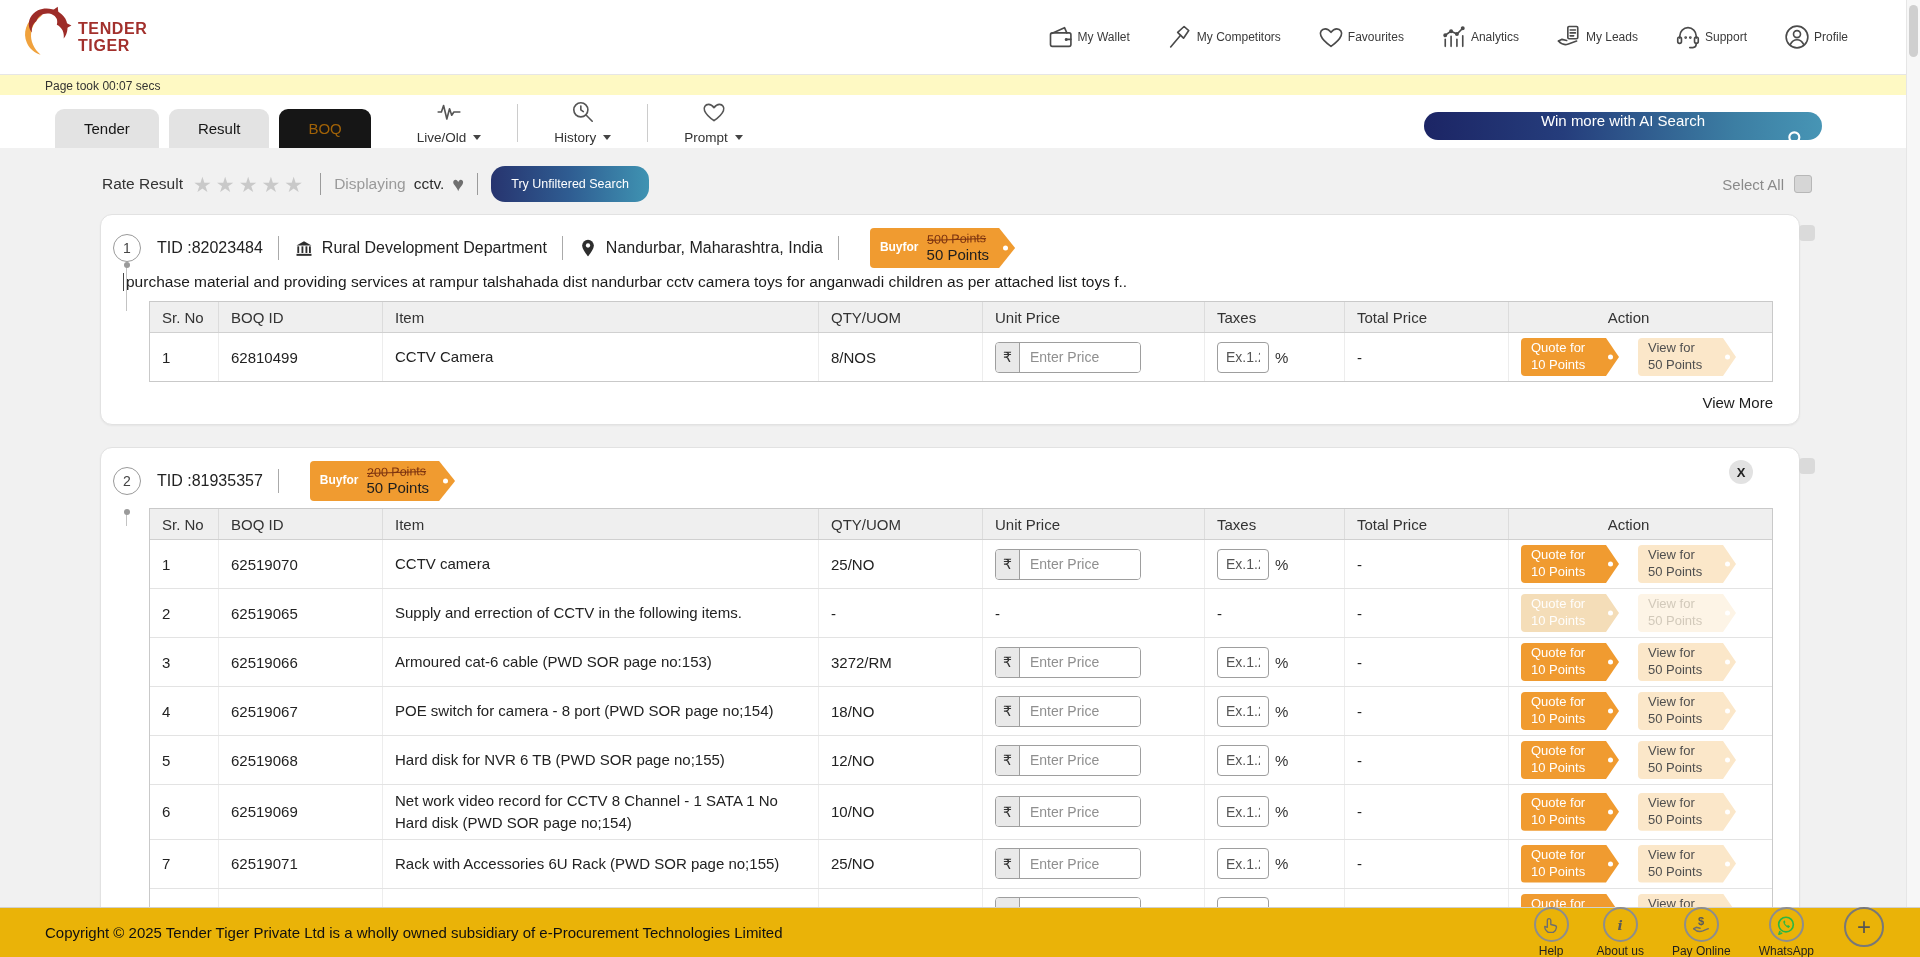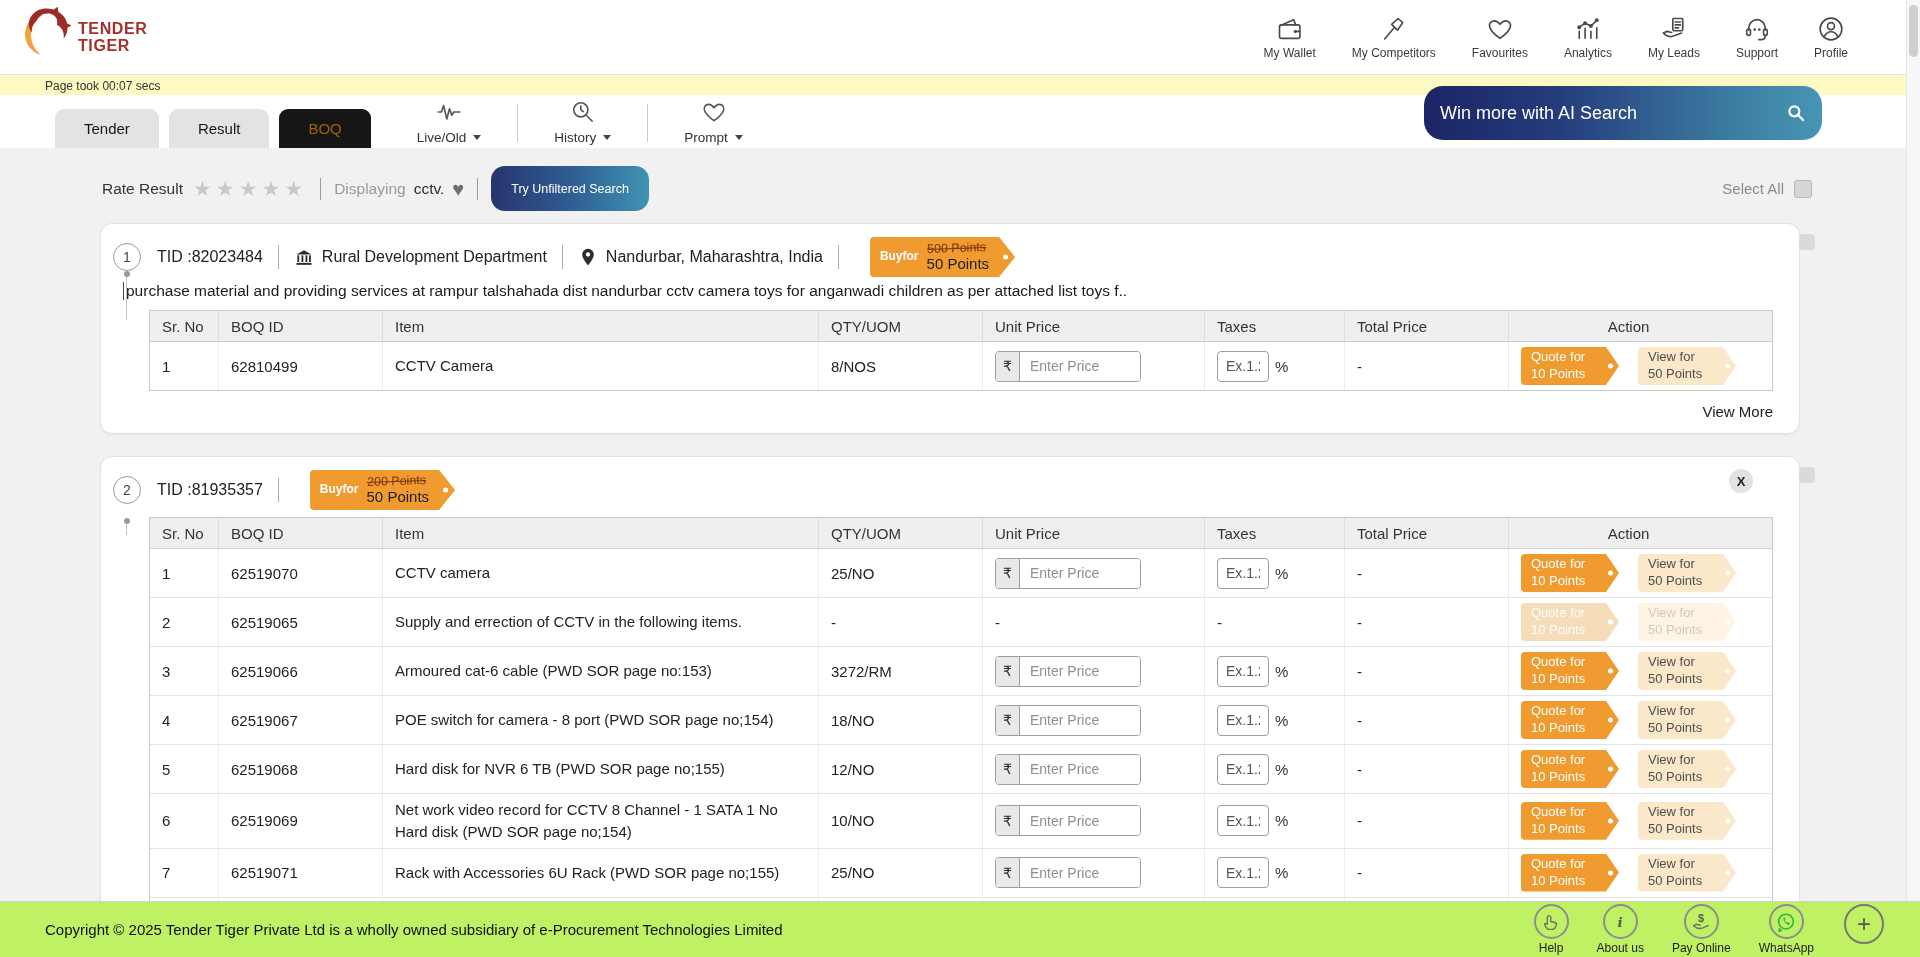--- a/index.html
+++ b/index.html
@@ -7,54 +7,54 @@
   *{box-sizing:border-box;}
   .page{position:relative;width:1920px;height:957px;overflow:hidden;background:#fff;
         font-family:"Liberation Sans","DejaVu Sans",sans-serif;color:#222;}
 
   
   .topbar{height:75px;display:flex;align-items:center;background:#fff;
           border-bottom:1px solid #e6e6e6;padding:0 30px 0 14px;position:relative;z-index:4;}
   .logo{display:flex;align-items:center;gap:4px;}
   .logo-text{color:#a2302c;font-weight:bold;font-size:16px;line-height:1.08;letter-spacing:.6px;}
   .topnav{margin-left:auto;display:flex;align-items:flex-end;gap:36px;padding-right:42px;}
-  .nav-item{display:flex;flex-direction:column;align-items:center;gap:3px;cursor:pointer;}
+  .nav-item{display:flex;flex-direction:row;align-items:center;gap:3px;cursor:pointer;}
   .nav-item .nicon{width:28px;height:28px;}
   .nav-item .nicon svg{width:28px;height:28px;stroke:#4a4a4a;fill:none;stroke-width:1.4;stroke-linecap:round;stroke-linejoin:round;}
   .nav-label{font-size:12px;color:#3a3a3a;white-space:nowrap;}
 
   .pagetook{font-size:12px;color:#333;padding:4px 0 0 45px;background:#fef9c3;height:20px;}
 
   
   .toolbar{display:flex;align-items:flex-end;background:#fff;height:53px;padding:0 98px 0 55px;position:relative;}
   .tab{padding:11px 29px;background:#e3e3e3;border-radius:9px 9px 0 0;margin-right:10px;
        font-size:15px;color:#161616;cursor:pointer;}
   .tab.active{background:#161616;color:#a16207;}
   .dd{display:flex;flex-direction:column;align-items:center;justify-content:flex-end;
       padding:0 36px 3px 36px;cursor:pointer;}
   .dd .dicon svg{width:26px;height:26px;stroke:#555;fill:none;stroke-width:1.5;stroke-linecap:round;stroke-linejoin:round;}
   .dd-label{display:flex;align-items:center;gap:7px;font-size:13.5px;color:#333;margin-top:1px;}
   .caret{width:0;height:0;border-left:4.5px solid transparent;border-right:4.5px solid transparent;border-top:5.5px solid #444;}
   .vdiv{width:1px;height:38px;background:#ccc;margin-bottom:6px;}
-  .search-pill{margin-left:auto;margin-bottom:8px;width:398px;height:54px;border-radius:19px;cursor:pointer;
+  .search-pill{margin-left:auto;margin-bottom:8px;width:398px;height:28px;border-radius:19px;cursor:pointer;
       background:linear-gradient(90deg,#1c2565 0%,#253d7c 35%,#3c7ea3 78%,#4795b5 100%);
-      display:flex;align-items:center;padding:0 16px;color:#fff;font-size:18px;}
+      display:flex;align-items:center;padding:0 16px;color:#fff;font-size:15px;flex-direction:column;}
   .search-pill .sicon{margin-left:auto;width:20px;height:20px;}
 
   
   .content{position:absolute;top:148px;left:0;right:0;bottom:0;background:#f1f1f1;
            padding:10px 120px 0 100px;overflow:hidden;z-index:1;}
   .results-bar{display:flex;align-items:center;padding:8px 0 12px 2px;margin-right:-12px;}
   .rate-label{font-size:15.5px;color:#333;}
   .stars{margin-left:10px;color:#c9c9c9;font-size:21px;letter-spacing:4px;cursor:pointer;line-height:1;}
   .rdiv{width:1px;height:22px;background:#9b9b9b;margin:0 13px;}
   .displaying{color:#9a9a9a;font-size:15.5px;}
   .term{color:#2b2b2b;font-size:15.5px;margin-left:8px;}
   .fav-heart{color:#6f6f6f;font-size:20px;margin-left:8px;cursor:pointer;line-height:1;}
-  .unfiltered-btn{height:45px;border-radius:14px;padding:0 20px;border:none;cursor:pointer;
+  .unfiltered-btn{height:36px;border-radius:14px;padding:0 20px;border:none;cursor:pointer;
       background:linear-gradient(90deg,#27346f,#2f5d92,#3f93b2);color:#fff;font-size:12.5px;
       font-family:inherit;display:flex;align-items:center;}
   .select-all{margin-left:auto;display:flex;align-items:center;gap:10px;}
   .select-all-label{color:#8a8a8a;font-size:15px;}
   .checkbox{width:18px;height:18px;background:#d6d6d6;border:1px solid #b7b7b7;border-radius:3px;cursor:pointer;}
 
   
   .card{position:relative;background:#fff;border:1px solid #e2e2e2;border-radius:12px;
         box-shadow:0 1px 2px rgba(0,0,0,.05);padding:12px 26px 12px 12px;margin-bottom:22px;}
   .side-chip{position:absolute;right:-16px;top:10px;width:16px;height:16px;background:#dadada;border-radius:4px;cursor:pointer;}
@@ -124,21 +124,21 @@
   .tag-view.disabled{background:#fdf4e6;color:#d2c9ba;cursor:default;}
 
   .view-more-row{width:1660px;text-align:right;margin-top:12px;}
   .view-more{font-size:15px;color:#1c1c1c;cursor:pointer;}
 
   .close-btn{position:absolute;right:46px;top:12px;width:24px;height:24px;border-radius:50%;
       background:#e2e2e2;display:flex;align-items:center;justify-content:center;
       font-size:13px;font-weight:bold;color:#222;cursor:pointer;}
 
   
-  .footer{position:absolute;left:0;right:0;bottom:0;height:56px;background:#bef264;
+  .footer{position:absolute;left:0;right:0;bottom:0;height:50px;background:#eab308;
       border-top:1px solid #d0d0d0;display:flex;align-items:center;padding:0 36px 0 45px;z-index:6;}
   .copyright{font-size:15px;color:#101010;}
   .footer-icons{margin-left:auto;display:flex;align-items:center;gap:28px;padding-right:30px;}
   .f-item{display:flex;flex-direction:column;align-items:center;gap:2px;cursor:pointer;}
   .f-circle{width:35px;height:35px;border:2px solid #8d8d8d;border-radius:50%;
       display:flex;align-items:center;justify-content:center;background:transparent;}
   .f-circle svg{width:22px;height:22px;}
   .f-label{font-size:12px;color:#1f1f1f;white-space:nowrap;}
   .plus-btn{width:40px;height:40px;border:2px solid #787878;border-radius:50%;
       display:flex;align-items:center;justify-content:center;font-size:24px;color:#555;

